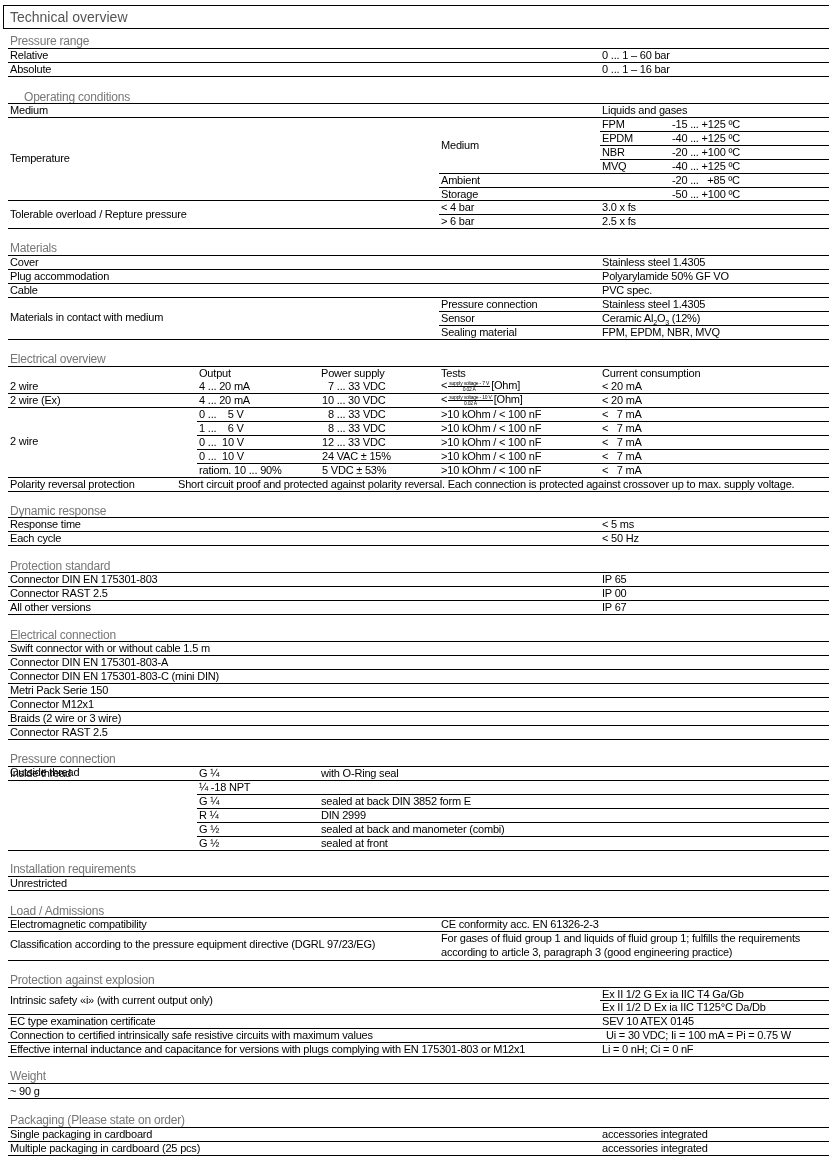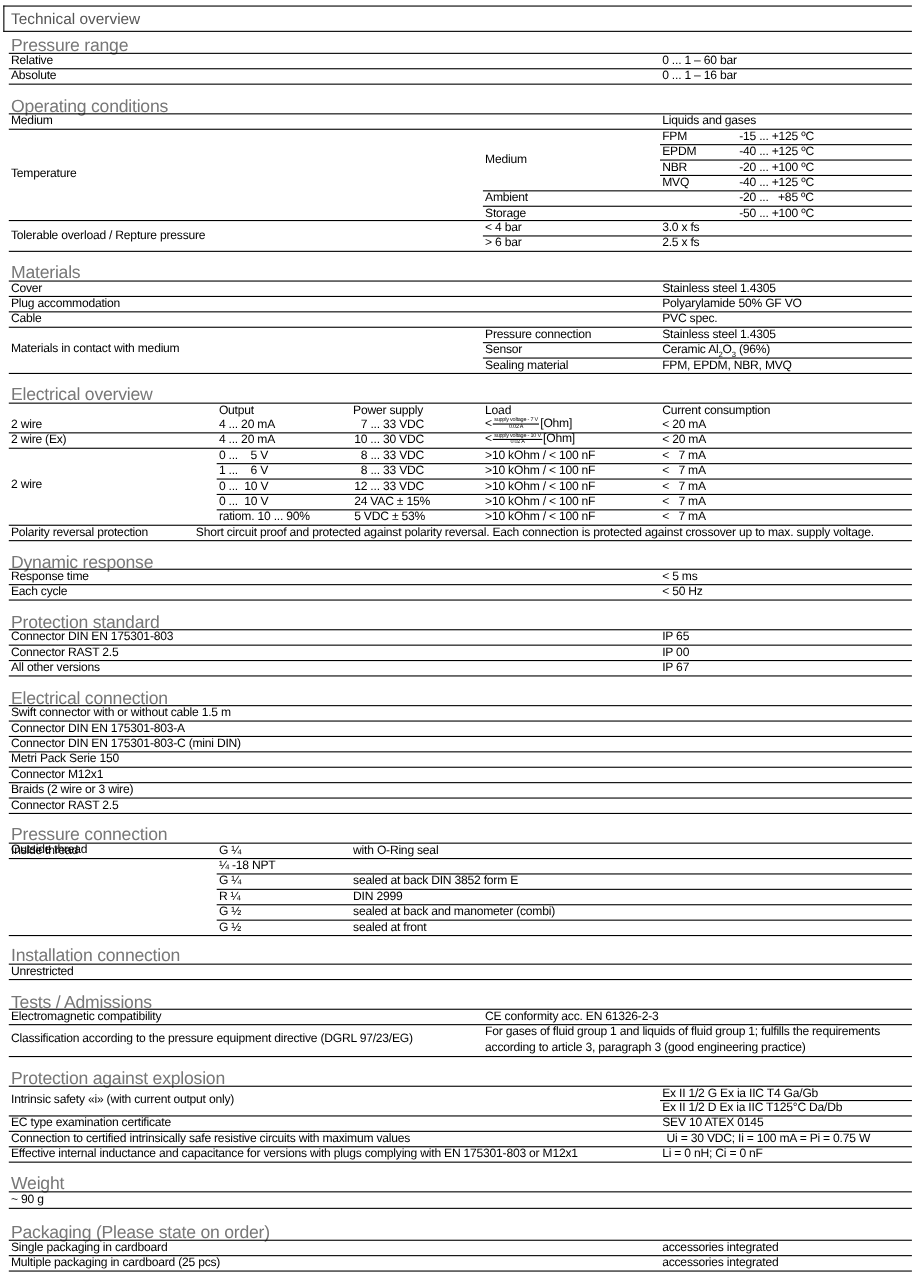--- a/index.html
+++ b/index.html
@@ -1,19 +1,19 @@
 <!DOCTYPE html>
 <html><head>
 <meta charset="utf-8">
 <style>
   html,body{margin:0;padding:0;background:#fff;}
   body{width:829px;height:1160px;position:relative;overflow:hidden;
        font-family:"Liberation Sans Narrow","Liberation Sans",sans-serif;color:#000;}
   .t{position:absolute;font-size:11px;line-height:13px;white-space:nowrap;letter-spacing:-0.2px;}
-  .sec{color:#777;font-size:16px;}
+  .sec{color:#777;font-size:12px;}
   .title{position:absolute;left:3px;top:5px;width:826px;height:24px;border:1px solid #000;border-right:none;
          box-sizing:border-box;font-size:14px;line-height:22px;padding-left:6px;color:#555;font-family:"Liberation Sans",sans-serif;}
   .hl{position:absolute;height:0;border-top:1px solid #000;}
   .frac{display:inline-block;vertical-align:middle;text-align:center;font-size:5px;line-height:5px;margin:0 1px;}
   .frac .n{display:block;border-bottom:1px solid #000;padding:0 1px;}
   .frac .d{display:block;}
   sub{font-size:7px;line-height:0;}
 </style>
 </head>
 <body>
@@ -26,21 +26,21 @@
   <div class="t" style="left:10px;top:49px">Relative</div>
   <div class="t" style="left:602px;top:49px">0 ... 1 – 60 bar</div>
 </div>
 <div class="hl" style="left:8px;right:0;top:62px"></div>
 <div>
   <div class="t" style="left:10px;top:63px">Absolute</div>
   <div class="t" style="left:602px;top:63px">0 ... 1 – 16 bar</div>
 </div>
 <div class="hl" style="left:8px;right:0;top:76px"></div>
 
-<div class="t sec" style="left:10px;top:91px">Operating conditions</div>
+<div class="t sec" style="left:24px;top:91px">Operating conditions</div>
 <div class="hl" style="left:8px;right:0;top:103px"></div>
 <div class="t" style="left:10px;top:104px">Medium</div>
 <div class="t" style="left:602px;top:104px">Liquids and gases</div>
 <div class="hl" style="left:8px;right:0;top:117px"></div>
 
 <div class="t" style="left:10px;top:152px">Temperature</div>
 <div class="t" style="left:441px;top:139px">Medium</div>
 
 <div class="t" style="left:602px;top:118px">FPM</div>
 <div class="t" style="left:672px;top:118px">-15 ... +125 ºC</div>
@@ -78,31 +78,31 @@
 <div class="t" style="left:602px;top:270px">Polyarylamide 50% GF VO</div>
 <div class="hl" style="left:8px;right:0;top:283px"></div>
 <div class="t" style="left:10px;top:284px">Cable</div>
 <div class="t" style="left:602px;top:284px">PVC spec.</div>
 <div class="hl" style="left:8px;right:0;top:297px"></div>
 <div class="t" style="left:10px;top:311px">Materials in contact with medium</div>
 <div class="t" style="left:441px;top:298px">Pressure connection</div>
 <div class="t" style="left:602px;top:298px">Stainless steel 1.4305</div>
 <div class="hl" style="left:439px;right:0;top:311px"></div>
 <div class="t" style="left:441px;top:312px">Sensor</div>
-<div class="t" style="left:602px;top:312px"><span>Ceramic Al</span><sub>2</sub><span>O</span><sub>3</sub><span> (96%)</span></div>
+<div class="t" style="left:602px;top:312px"><span>Ceramic Al</span><sub>2</sub><span>O</span><sub>3</sub><span> (12%)</span></div>
 <div class="hl" style="left:439px;right:0;top:325px"></div>
 <div class="t" style="left:441px;top:326px">Sealing material</div>
 <div class="t" style="left:602px;top:326px">FPM, EPDM, NBR, MVQ</div>
 <div class="hl" style="left:8px;right:0;top:339px"></div>
 
 <div class="t sec" style="left:10px;top:353px">Electrical overview</div>
 <div class="hl" style="left:8px;right:0;top:366px"></div>
 <div class="t" style="left:199px;top:367px">Output</div>
 <div class="t" style="left:321px;top:367px">Power supply</div>
-<div class="t" style="left:441px;top:367px">Load</div>
+<div class="t" style="left:441px;top:367px">Tests</div>
 <div class="t" style="left:602px;top:367px">Current consumption</div>
 
 <div class="t" style="left:10px;top:380px">2 wire</div>
 <div class="t" style="left:199px;top:380px">4 ... 20 mA</div>
 <div class="t" style="left:328px;top:380px">7 ... 33 VDC</div>
 <div class="t" style="left:441px;top:379px"><span>&lt;</span><span class="frac"><span class="n">supply voltage - 7 V</span><span class="d">0.02 A</span></span><span>[Ohm]</span></div>
 <div class="t" style="left:602px;top:380px">&lt; 20 mA</div>
 <div class="hl" style="left:8px;right:0;top:393px"></div>
 
 <div class="t" style="left:10px;top:394px">2 wire (Ex)</div>
@@ -197,26 +197,26 @@
 <div class="t" style="left:199px;top:809px">R ¼</div>
 <div class="t" style="left:321px;top:809px">DIN 2999</div>
 <div class="hl" style="left:197px;right:0;top:822px"></div>
 <div class="t" style="left:199px;top:823px">G ½</div>
 <div class="t" style="left:321px;top:823px">sealed at back and manometer (combi)</div>
 <div class="hl" style="left:197px;right:0;top:836px"></div>
 <div class="t" style="left:199px;top:837px">G ½</div>
 <div class="t" style="left:321px;top:837px">sealed at front</div>
 <div class="hl" style="left:8px;right:0;top:850px"></div>
 
-<div class="t sec" style="left:10px;top:863px">Installation connection</div>
+<div class="t sec" style="left:10px;top:863px">Installation requirements</div>
 <div class="hl" style="left:8px;right:0;top:876px"></div>
 <div class="t" style="left:10px;top:877px">Unrestricted</div>
 <div class="hl" style="left:8px;right:0;top:890px"></div>
 
-<div class="t sec" style="left:10px;top:905px">Tests / Admissions</div>
+<div class="t sec" style="left:10px;top:905px">Load / Admissions</div>
 <div class="hl" style="left:8px;right:0;top:917px"></div>
 <div class="t" style="left:10px;top:918px">Electromagnetic compatibility</div>
 <div class="t" style="left:441px;top:918px">CE conformity acc. EN 61326-2-3</div>
 <div class="hl" style="left:8px;right:0;top:931px"></div>
 <div class="t" style="left:10px;top:938px">Classification according to the pressure equipment directive (DGRL 97/23/EG)</div>
 <div class="t" style="left:441px;top:932px">For gases of fluid group 1 and liquids of fluid group 1; fulfills the requirements</div>
 <div class="t" style="left:441px;top:946px">according to article 3, paragraph 3 (good engineering practice)</div>
 <div class="hl" style="left:8px;right:0;top:960px"></div>
 
 <div class="t sec" style="left:10px;top:974px">Protection against explosion</div>

